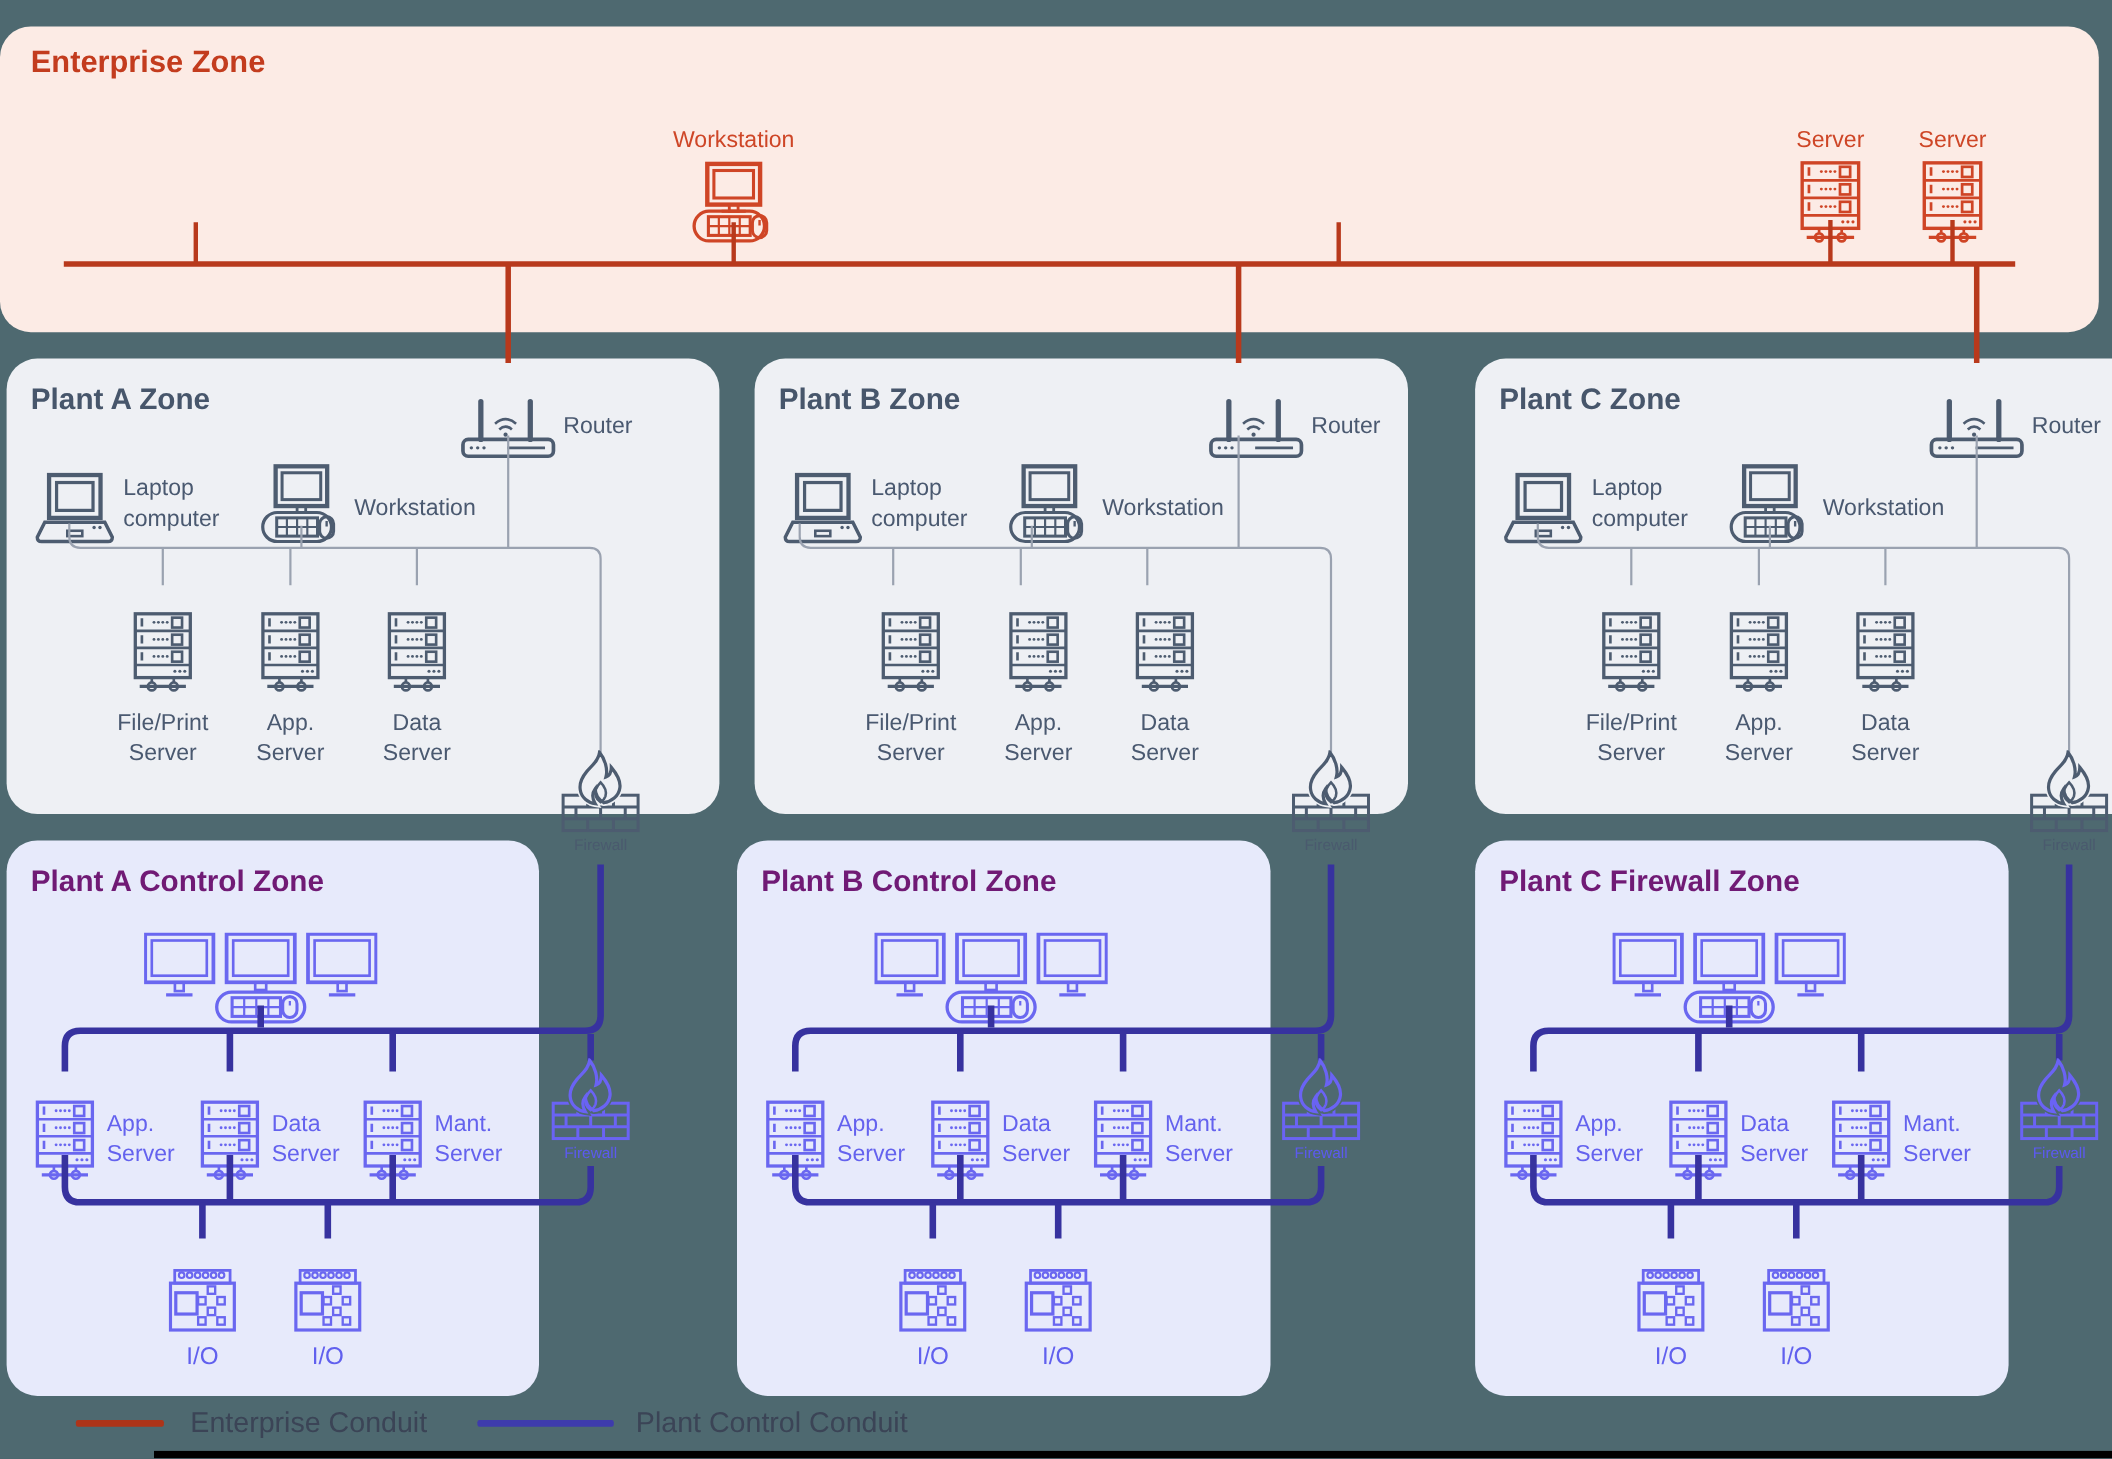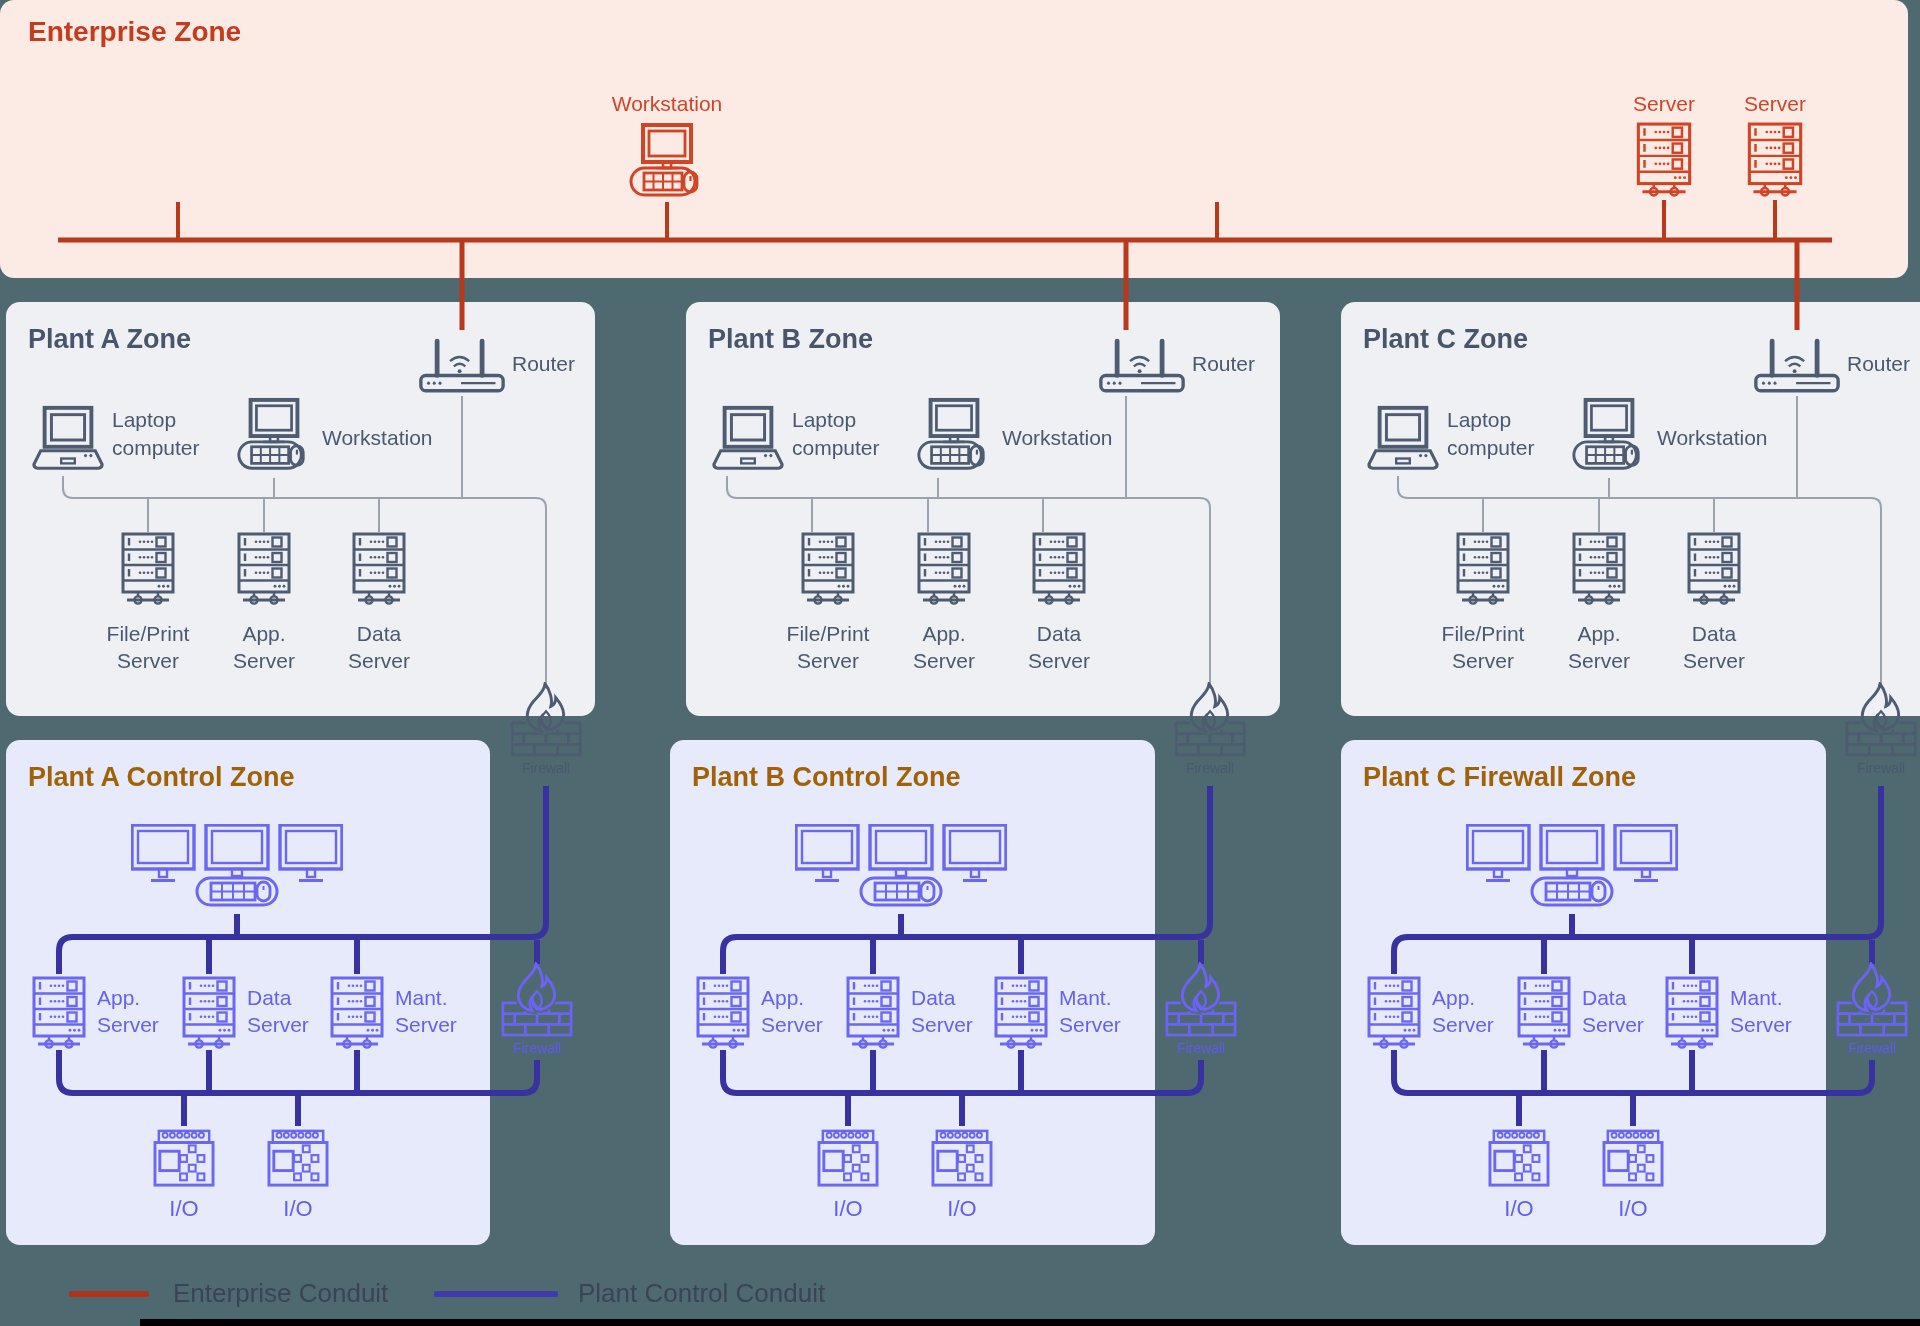--- a/index.html
+++ b/index.html
@@ -1,25 +1,25 @@
 <!DOCTYPE html>
 <html><head>
 <meta charset="utf-8">
 <style>
   html,body{margin:0;padding:0;background:#4e6970;}
   .stage{position:relative;width:1920px;height:1326px;background:#4e6970;
          font-family:"Liberation Sans",sans-serif;overflow:hidden;}
-  .zone{position:absolute;border-radius:14px;}
+  .zone{position:absolute;border-radius:28px;margin-top:24px;}
   .ent{left:0;top:0;width:1908px;height:278px;background:#fcebe5;}
   .pz{top:302px;height:414px;background:#eef0f4;}
   .cz{top:740px;height:505px;background:#e7eafb;}
   .zt{position:absolute;font-weight:bold;font-size:27px;white-space:nowrap;}
   .ent .zt{left:28px;top:16px;font-size:28px;color:#c33c1e;}
   .pz .zt{left:22px;top:22px;color:#47566b;}
-  .cz .zt{left:22px;top:22px;color:#a16207;}
+  .cz .zt{left:22px;top:22px;color:#701a75;}
   .abs{position:absolute;}
   .ent-node{position:absolute;top:92px;text-align:center;color:#cf4526;}
   .ent-node .lbl{font-size:21px;color:#ce4627;white-space:nowrap;}
   .ent-node svg{display:block;margin:6px auto 0;}
   .pz .icn{color:#4d5c70;}
   .cz .icn{color:#6a67f0;}
   .side-lbl{position:absolute;font-size:21px;color:#4a5970;white-space:nowrap;}
   .cz .side-lbl{color:#6462ee;}
   .srv-lbl{position:absolute;width:120px;text-align:center;font-size:21px;
            line-height:27px;color:#4a5970;}
@@ -198,21 +198,21 @@
         </svg>
     </div>
     <div class="ent-node" style="left:1720px;width:110px">
       <div class="lbl">Server</div>
       <svg class="bg-peach" width="58" height="78" viewBox="0 0 56 76">
           <use href="#i-server"></use>
         </svg>
     </div>
   </section>
 
-  <section class="zone pz" style="left:6px;width:589px">
+  <section class="zone pz" style="left:6px;width:648px">
     <div class="zt">Plant A Zone</div>
     <svg class="abs icn bg-gray" style="left:412px;top:32px" width="88" height="60" viewBox="0 0 92 62">
         <use href="#i-router"></use>
       </svg>
     <div class="side-lbl" style="left:506px;top:50px">Router</div>
     <svg class="abs icn bg-gray" style="left:24px;top:102px" width="76" height="72" viewBox="0 0 78 72">
         <use href="#i-laptop"></use>
       </svg>
     <div class="side-lbl" style="left:106px;top:106px">Laptop</div>
     <div class="side-lbl" style="left:106px;top:134px">computer</div>

